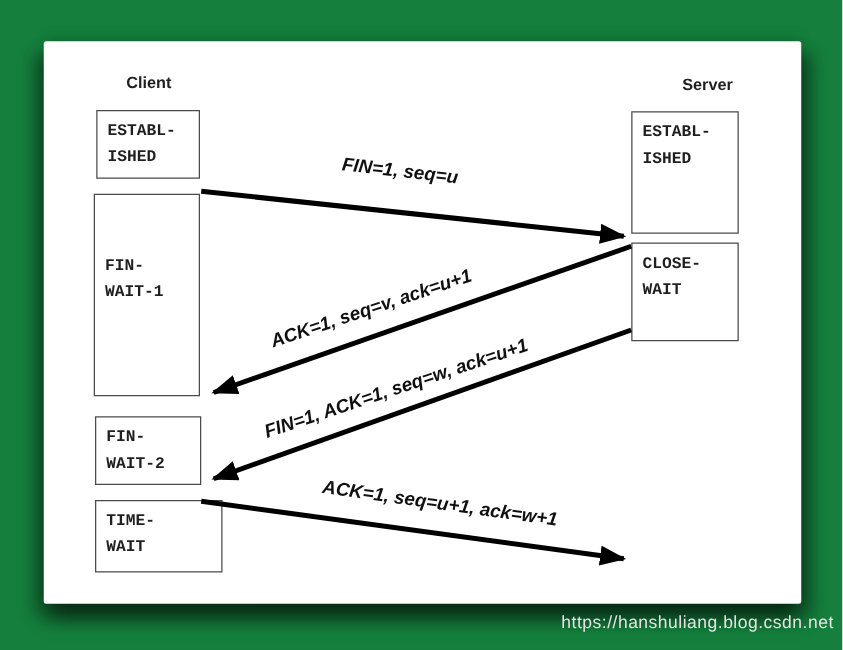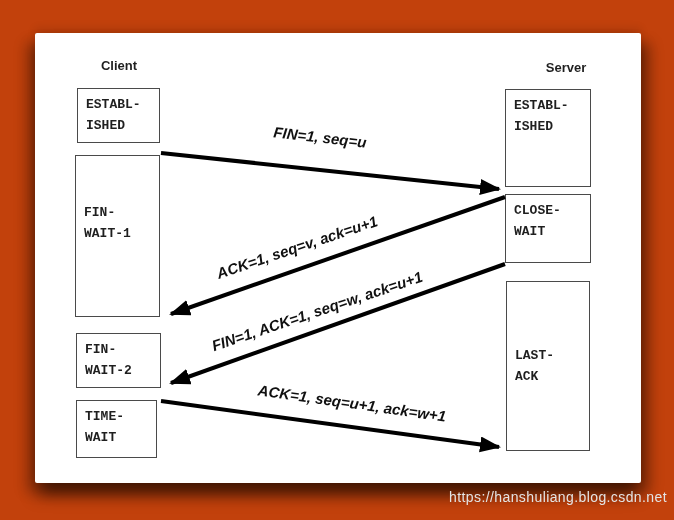--- a/index.html
+++ b/index.html
@@ -1,17 +1,17 @@
 <!DOCTYPE html>
 <html><head>
 <meta charset="utf-8">
 <style>
   html,body{margin:0;padding:0;background:#ffffff;}
   .canvas{
-    position:relative;width:674px;height:520px;background:#c2410c;
+    position:relative;width:674px;height:520px;background:#15803d;
     overflow:hidden;font-family:"Liberation Sans",sans-serif;
   }
   .page{
     position:absolute;left:35px;top:33px;width:606px;height:450px;
     background:#ffffff;border-radius:2px;
     box-shadow:
       0 13px 16px rgba(0,0,0,0.40),
       -9px 9px 13px rgba(0,0,0,0.22),
       10px 10px 13px rgba(0,0,0,0.26),
       0 -5px 9px rgba(0,0,0,0.10);
@@ -48,29 +48,27 @@
 
   <div class="hdr" style="left:77px;top:58px;">Client</div>
   <div class="hdr" style="left:524px;top:60px;">Server</div>
 
   <div class="state" style="left:77px;top:88px;width:83px;height:55px;">ESTABL-
 ISHED</div>
   <div class="state vcenter bias" style="left:75px;top:155px;width:85px;height:162px;">FIN-
 WAIT-1</div>
   <div class="state" style="left:76px;top:333px;width:85px;height:55px;">FIN-
 WAIT-2</div>
-  <div class="state" style="left:76px;top:400px;width:81px;height:58px;">TIME-
+  <div class="state" style="left:76px;top:400px;width:102px;height:58px;">TIME-
 WAIT</div>
 
   <div class="state" style="left:505px;top:89px;width:86px;height:98px;">ESTABL-
 ISHED</div>
-  <div class="state" style="left:505px;top:194px;width:86px;height:69px;">CLOSE-
+  <div class="state" style="left:505px;top:194px;width:86px;height:79px;">CLOSE-
 WAIT</div>
-  <div class="state vcenter" style="left:506px;top:281px;width:84px;height:170px;">LAST-
-ACK</div>
 
   <svg class="arrows" width="674" height="520" viewBox="0 0 674 520">
     <defs>
       <marker id="ah" markerUnits="userSpaceOnUse" markerWidth="23" markerHeight="18" refX="19" refY="8" orient="auto">
         <polygon points="0,0 21,8 0,16" fill="#000000"></polygon>
       </marker>
     </defs>
     <line x1="161" y1="153" x2="499" y2="189" stroke="#000" stroke-width="4" marker-end="url(#ah)"></line>
     <line x1="505" y1="197" x2="171" y2="314" stroke="#000" stroke-width="4" marker-end="url(#ah)"></line>
     <line x1="505" y1="264" x2="171" y2="383" stroke="#000" stroke-width="4" marker-end="url(#ah)"></line>

